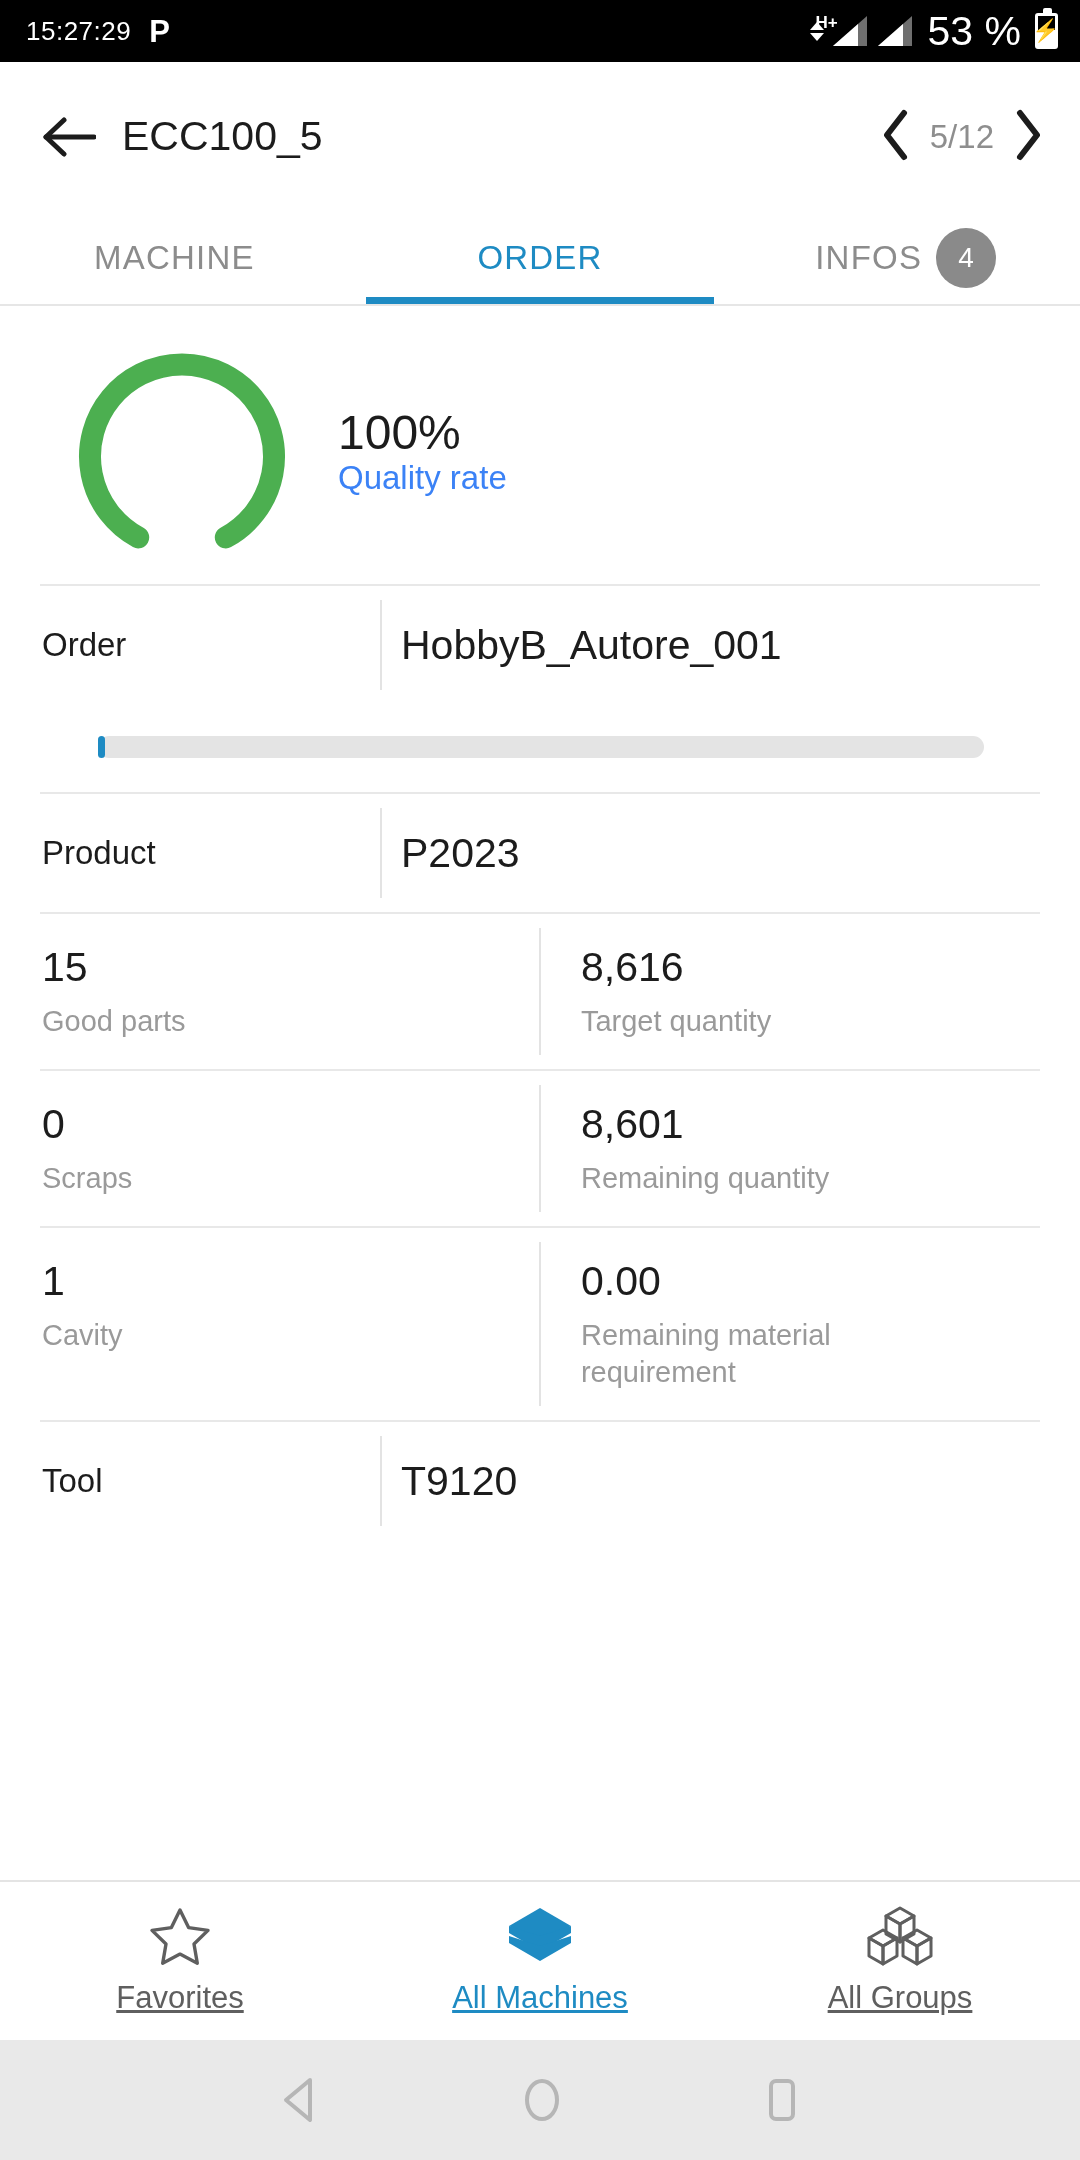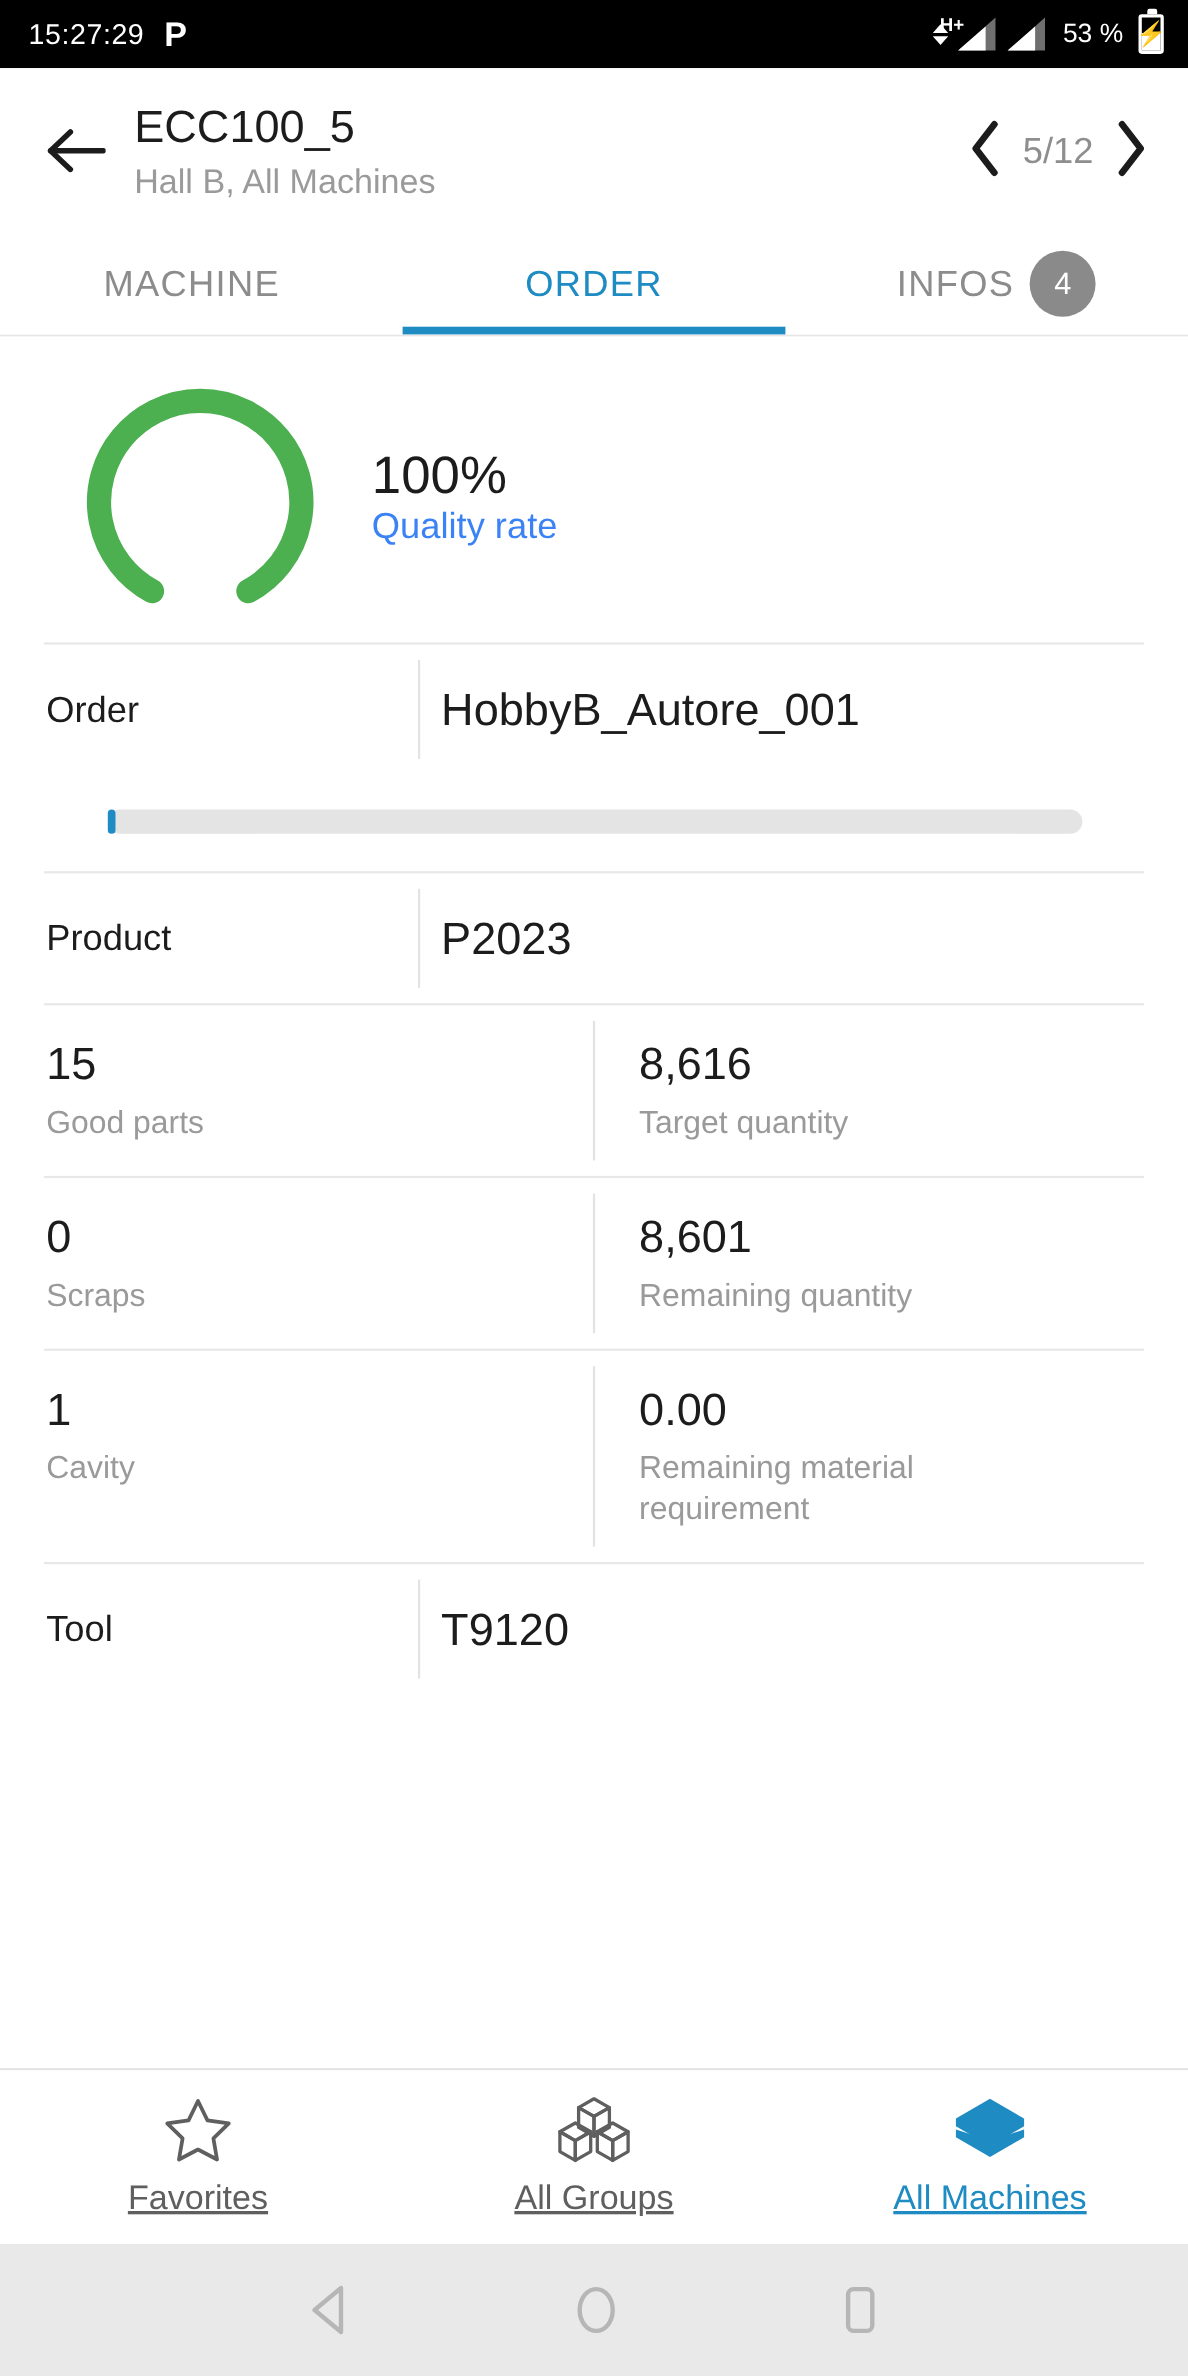--- a/index.html
+++ b/index.html
@@ -23,21 +23,21 @@
   .sb-right { display:flex; align-items:center; gap:11px; }
   .sb-updown { display:flex; flex-direction:column; gap:3px; align-items:center; margin-right:-2px;}
   .tri-up { width:0;height:0;border-left:7px solid transparent;border-right:7px solid transparent;border-bottom:8px solid #fff; }
   .tri-dn { width:0;height:0;border-left:7px solid transparent;border-right:7px solid transparent;border-top:8px solid #fff; }
   .sig { position:relative; width:34px; height:30px; }
   .sig .full { position:absolute; right:0; bottom:0; width:0;height:0;
     border-left:34px solid transparent; border-bottom:30px solid #6f6f6f; }
   .sig .fill { position:absolute; right:9px; bottom:0; width:0;height:0;
     border-left:25px solid transparent; border-bottom:22px solid #ffffff; }
   .sig-h { position:absolute; left:-17px; top:-3px; font-size:17px; font-weight:bold; }
-  .sb-batt-txt { font-size:24px; margin-left:5px; }
+  .sb-batt-txt { font-size:41px; margin-left:5px; }
   .batt { position:relative; width:23px; height:36px; border:3px solid #ffffff; border-radius:3px; margin-left:3px; }
   .batt:before { content:""; position:absolute; top:-8px; left:5px; width:9px; height:5px; background:#fff; border-radius:2px 2px 0 0; }
   .batt .lvl { position:absolute; left:0; right:0; bottom:0; height:52%; background:#ffffff; }
   .batt .bolt { position:absolute; left:50%; top:50%; transform:translate(-50%,-50%); font-size:22px; color:#000; line-height:1; }
 
   
   .appbar { flex:0 0 150px; display:flex; align-items:center; padding:0 26px 0 30px; background:#fff; }
   .back-btn { width:78px; height:78px; display:flex; align-items:center; justify-content:center; flex:0 0 78px; }
   .titles { flex:1 1 auto; padding-left:14px; }
   .title { font-size:41px; color:#1c1c1c; line-height:1.15; }
@@ -127,21 +127,20 @@
 
   <div class="appbar">
     <div class="back-btn">
       <svg width="54" height="40" viewBox="0 0 54 40">
         <path d="M22 3 L4 20 L22 37" fill="none" stroke="#1c1c1c" stroke-width="5" stroke-linecap="round" stroke-linejoin="round"></path>
         <path d="M4 20 L52 20" stroke="#1c1c1c" stroke-width="5" stroke-linecap="round"></path>
       </svg>
     </div>
     <div class="titles">
       <div class="title">ECC100_5</div>
-      <div class="subtitle">Hall B, All Machines</div>
     </div>
     <div class="pager">
       <span>
         <svg class="chev" viewBox="0 0 36 52">
           <path d="M26 4 L9 26 L26 48" fill="none" stroke="#1c1c1c" stroke-width="6" stroke-linecap="round" stroke-linejoin="round"></path>
         </svg>
       </span>
       <span class="pager-count">5/12</span>
       <span>
         <svg class="chev" viewBox="0 0 36 52">
@@ -251,45 +250,45 @@
     </div>
 
   </div>
 
   <div class="bottomnav">
     <div class="navitem">
       <svg width="62" height="60" viewBox="0 0 62 60">
         <path d="M31 4 L39.6 21.6 L59 24.4 L45 38 L48.3 57.2 L31 48.1 L13.7 57.2 L17 38 L3 24.4 L22.4 21.6 Z" fill="none" stroke="#5f5f5f" stroke-width="3.4" stroke-linejoin="round"></path>
       </svg>
       <span class="nav-label">Favorites</span>
+    </div>
+    <div class="navitem active">
+      <svg width="70" height="60" viewBox="0 0 70 60">
+        <path d="M35 2 L66 20 L35 38 L4 20 Z" fill="#1e8bc3"></path>
+        <path d="M35 30 L66 20 L66 27 L35 45 L4 27 L4 20 Z" fill="#1e8bc3"></path>
+        <path d="M35 40 L66 30 L66 37 L35 55 L4 37 L4 30 Z" fill="#1e8bc3"></path>
+      </svg>
+      <span class="nav-label">All Machines</span>
     </div>
     <div class="navitem">
       <svg width="72" height="60" viewBox="0 0 72 60">
         <g fill="none" stroke="#5f5f5f" stroke-width="3" stroke-linejoin="round">
           <path d="M36 2 L50 10 L36 18 L22 10 Z"></path>
           <path d="M22 10 L22 28 L36 36 L36 18 Z"></path>
           <path d="M50 10 L50 28 L36 36 L36 18 Z"></path>
           <path d="M19 24 L33 32 L19 40 L5 32 Z"></path>
           <path d="M5 32 L5 50 L19 58 L19 40 Z"></path>
           <path d="M33 32 L33 50 L19 58 L19 40 Z"></path>
           <path d="M53 24 L67 32 L53 40 L39 32 Z"></path>
           <path d="M39 32 L39 50 L53 58 L53 40 Z"></path>
           <path d="M67 32 L67 50 L53 58 L53 40 Z"></path>
         </g>
       </svg>
       <span class="nav-label">All Groups</span>
     </div>
-    <div class="navitem active">
-      <svg width="70" height="60" viewBox="0 0 70 60">
-        <path d="M35 2 L66 20 L35 38 L4 20 Z" fill="#1e8bc3"></path>
-        <path d="M35 30 L66 20 L66 27 L35 45 L4 27 L4 20 Z" fill="#1e8bc3"></path>
-        <path d="M35 40 L66 30 L66 37 L35 55 L4 37 L4 30 Z" fill="#1e8bc3"></path>
-      </svg>
-      <span class="nav-label">All Machines</span>
-    </div>
   </div>
 
   <div class="androidnav">
     <span>
       <svg width="44" height="48" viewBox="0 0 44 48">
         <path d="M32 4 L8 24 L32 44 Z" fill="none" stroke="#b6b6b6" stroke-width="4" stroke-linejoin="round"></path>
       </svg>
     </span>
     <span>
       <svg width="46" height="48" viewBox="0 0 46 48">

